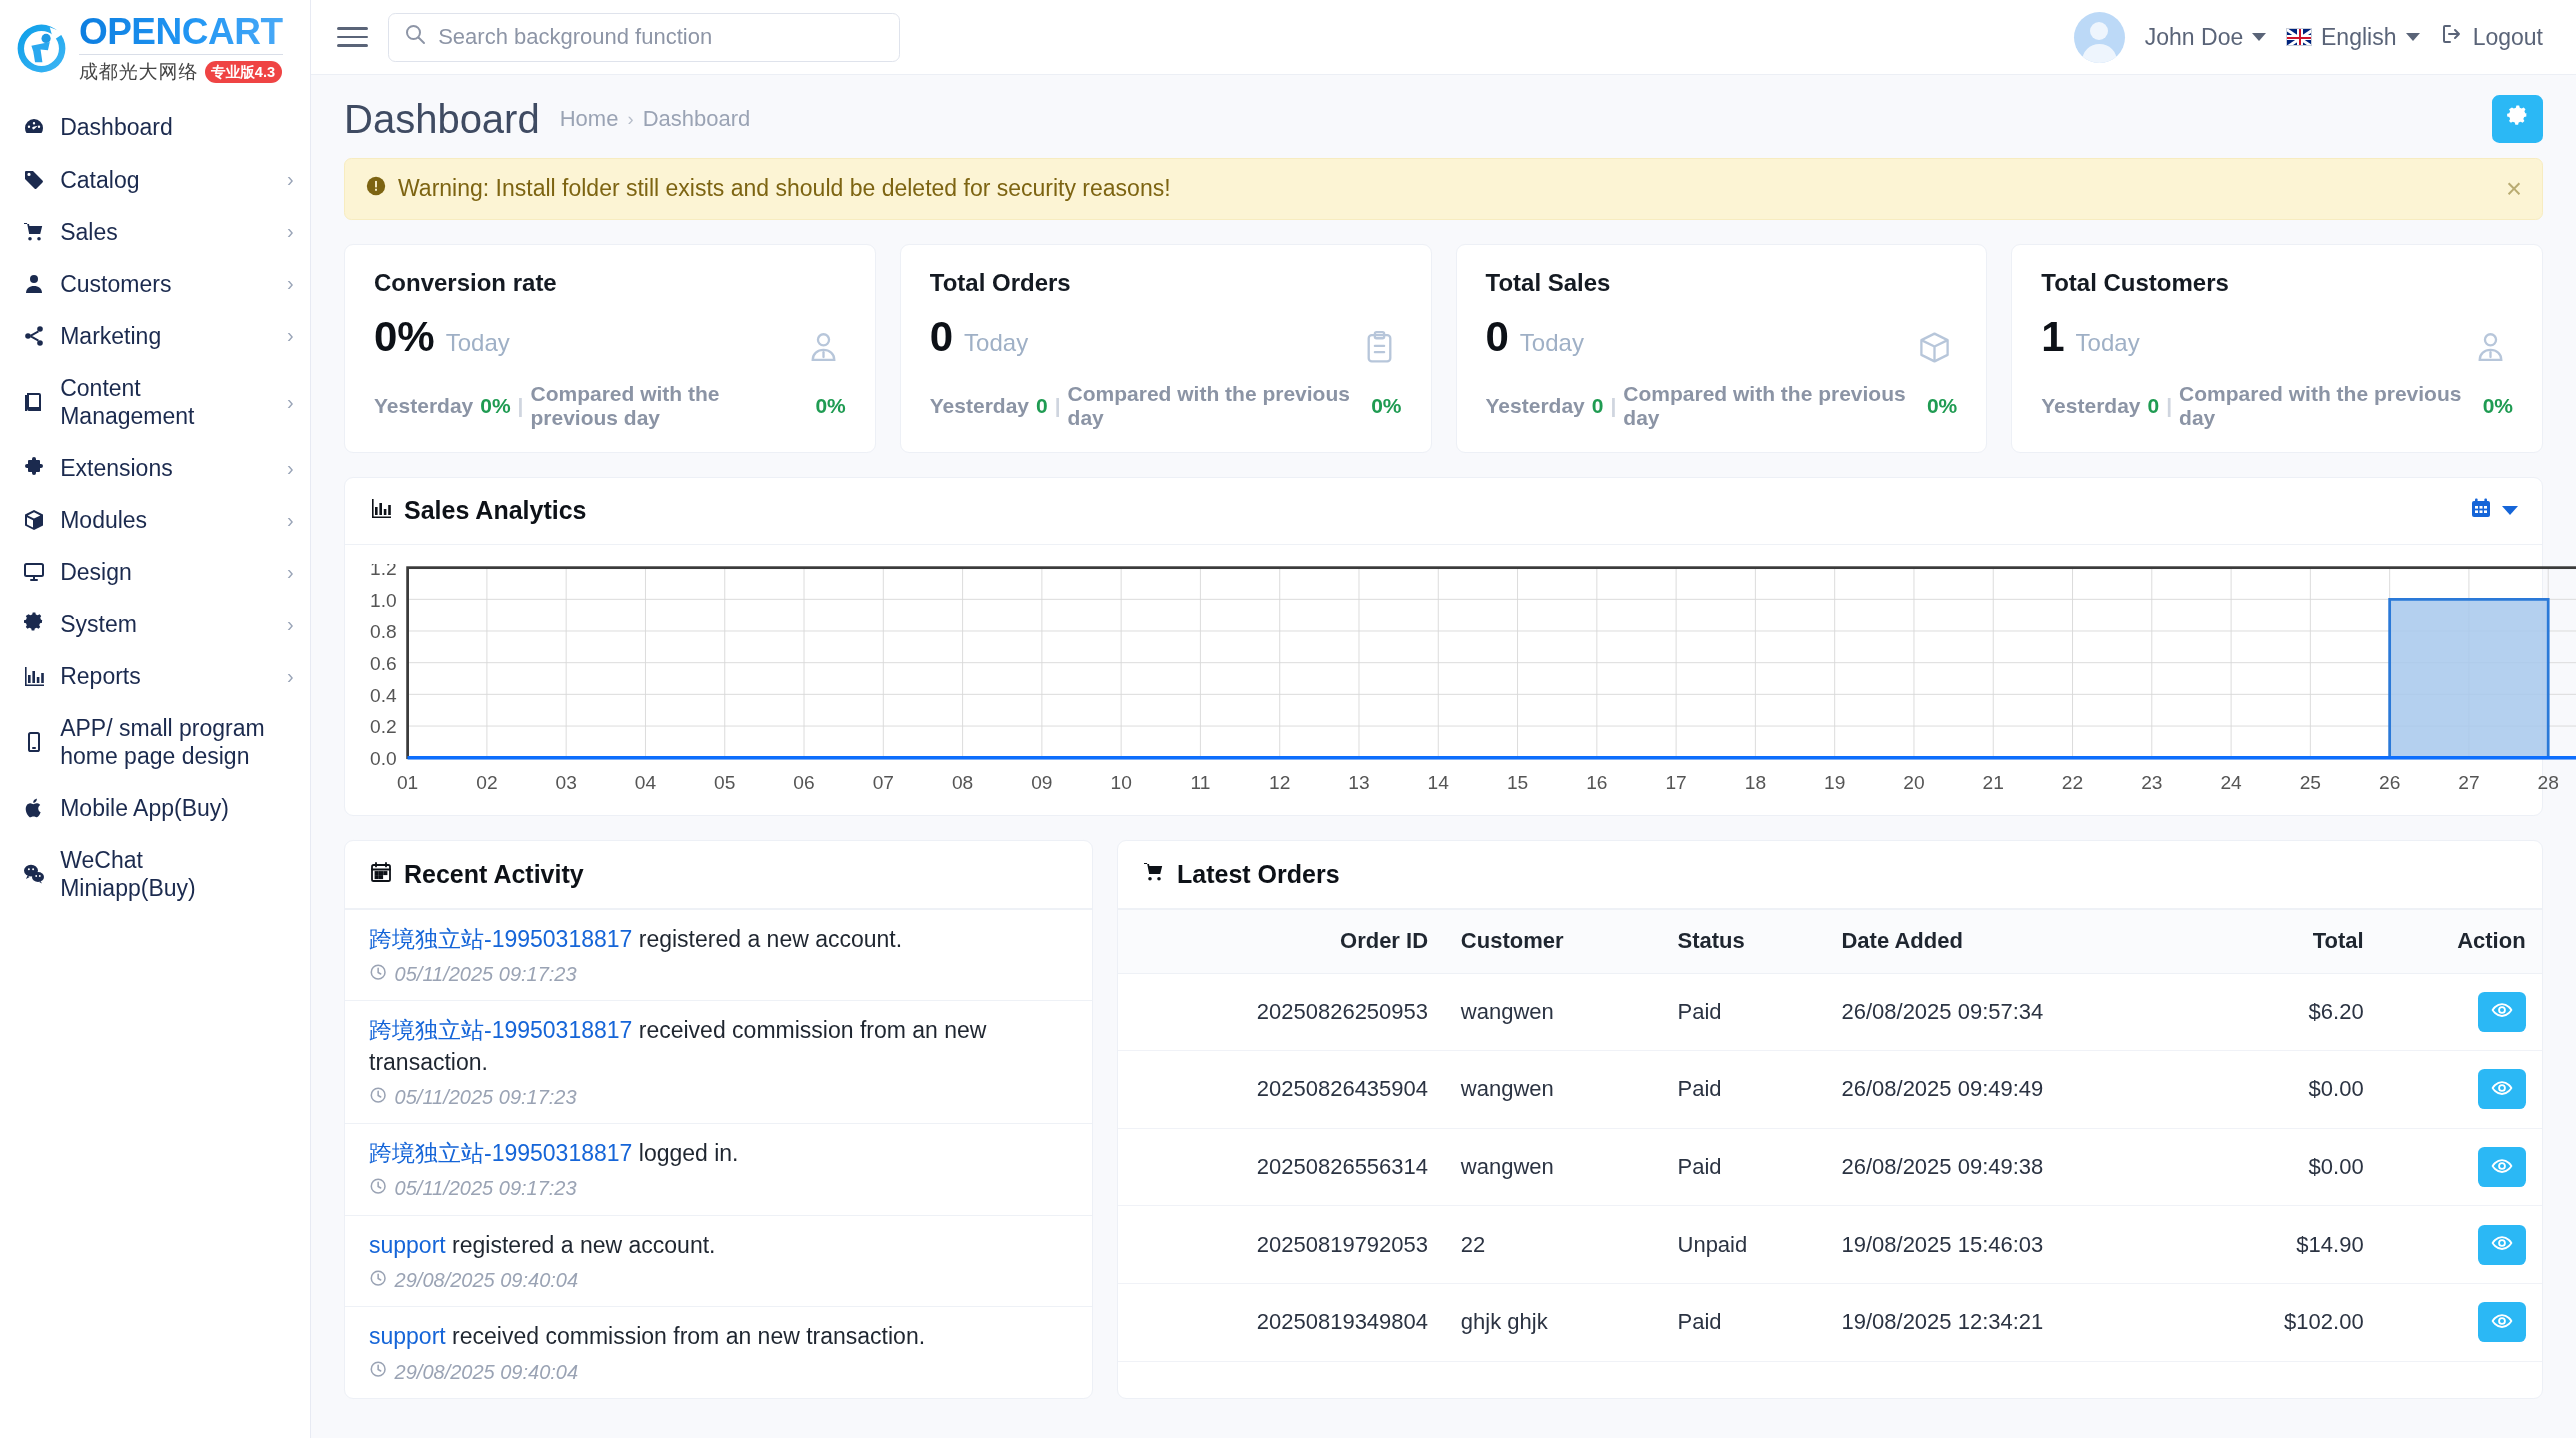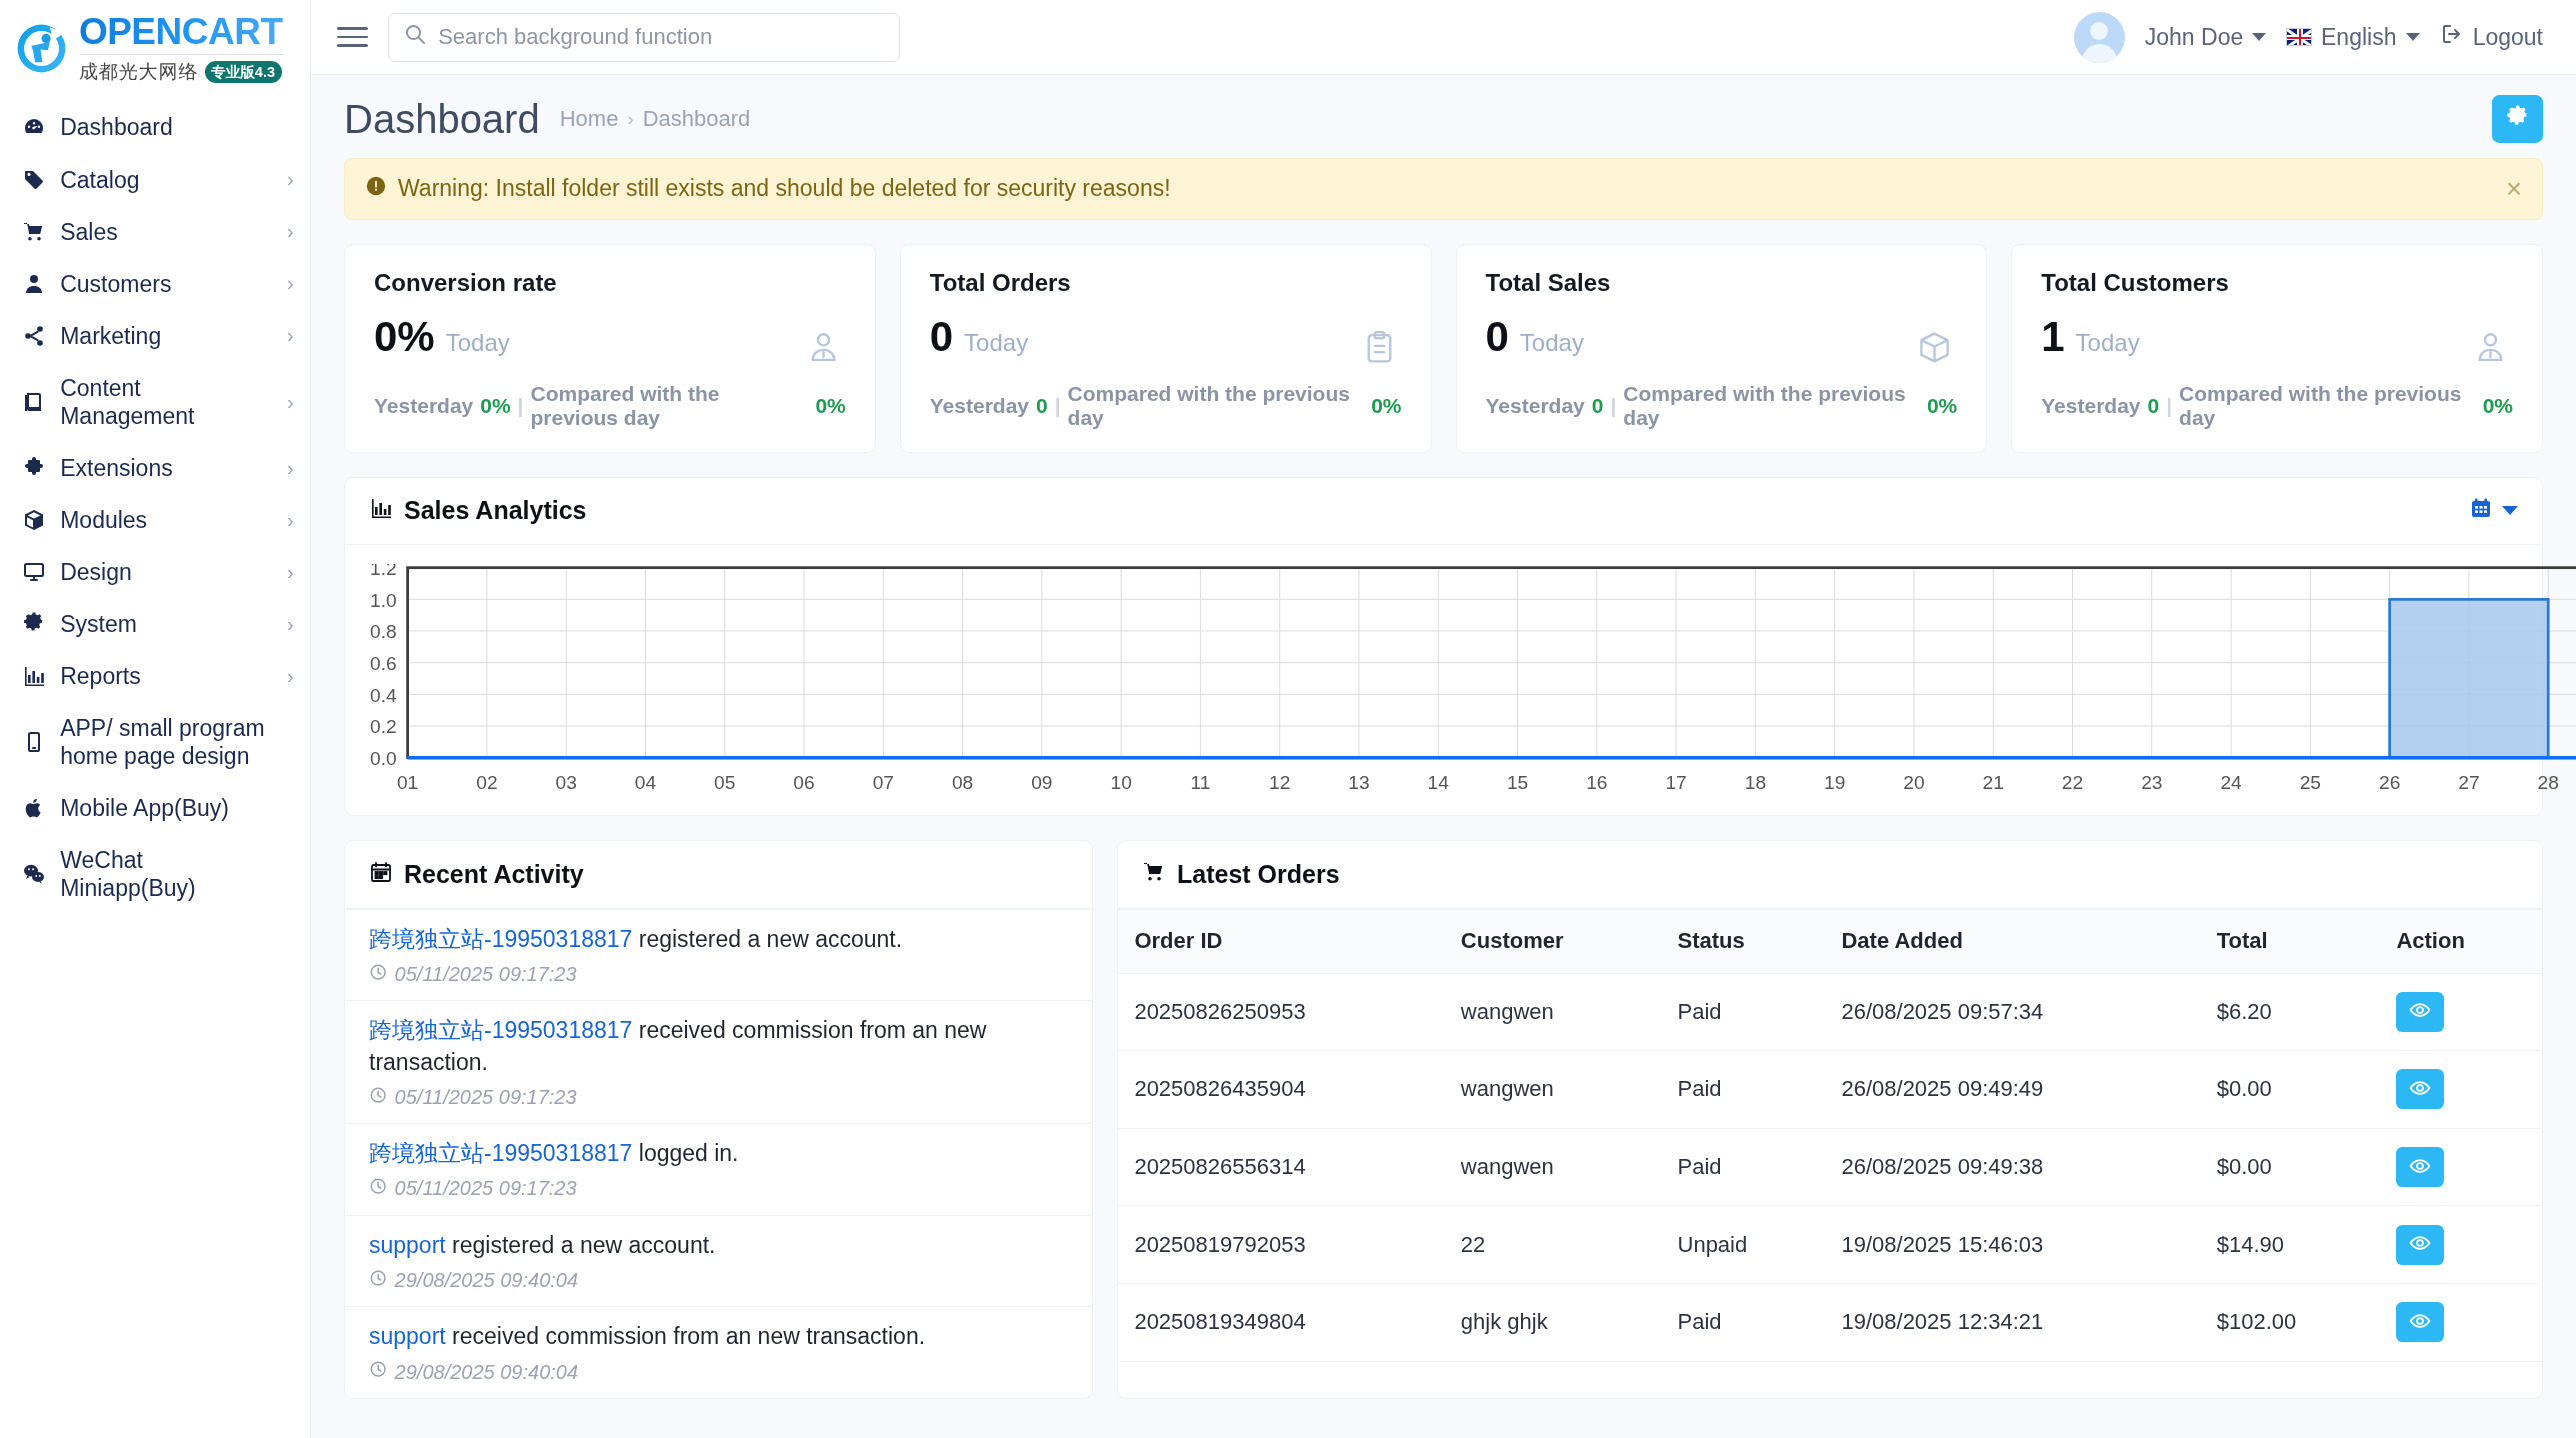--- a/index.html
+++ b/index.html
@@ -22,21 +22,21 @@
   .logo-mark { width: 57px; height: 57px; flex: 0 0 57px; position: relative; }
   .logo-text-block { display: flex; flex-direction: column; }
   .logo-word {
     font-size: 37px; font-weight: bold; letter-spacing: -0.5px; line-height: 1;
     background: linear-gradient(90deg,#0d7ee0 0%, #2196f3 55%, #49a9f7 100%);
     -webkit-background-clip: text; background-clip: text; color: transparent;
   }
   .logo-sub-row { display: flex; align-items: center; gap: 6.4px; margin-top: 4.6px; border-top: 0.9px solid #d9dee8; padding-top: 3.7px; }
   .logo-cn { font-size: 19px; color: #444; letter-spacing: 0.9px; }
   .logo-badge {
-    background: #0f766e; color: #fff; font-size: 14.6px; font-weight: bold;
+    background: #ef4444; color: #fff; font-size: 14.6px; font-weight: bold;
     padding: 1.8px 6.4px; border-radius: 11px; white-space: nowrap;
   }
 
   .nav { padding-top: 7.3px; }
   .nav-item {
     display: flex; align-items: center; gap: 12.8px;
     padding: 12px 16.4px 12px 20px; color: #1b2a4e; cursor: pointer;
     font-size: 23px; line-height: 1.22;
   }
   .nav-ico { width: 27.4px; flex: 0 0 27.4px; display: flex; align-items: center; justify-content: center; color: #1b2a4e; }
@@ -134,21 +134,21 @@
   .act-text { font-size: 23px; color: #1f2630; line-height: 1.35; }
   .act-link { color: #1565d8; cursor: pointer; }
   .act-time { margin-top: 8.2px; font-size: 20px; color: #9aa3b4; display: flex; align-items: center; gap: 7.3px; font-style: italic; }
 
   table { width: 100%; border-collapse: collapse; }
   thead th {
     background: #fafbfd; font-size: 22px; font-weight: bold; color: #1f2630;
     padding: 18.3px 16.4px; border-top: 0.9px solid #eef1f6; border-bottom: 0.9px solid #eef1f6; text-align: left;
   }
   tbody td { font-size: 22px; color: #2b3342; padding: 18.3px 16.4px; border-bottom: 0.9px solid #f0f2f7; }
-  .ta-r { text-align: left; }
+  .ta-r { text-align: right; }
   .view-btn {
     width: 48px; height: 40px; border-radius: 6.4px; background: #2bb8f5; border: none;
     display: inline-flex; align-items: center; justify-content: center; cursor: pointer;
   }
 </style>
 </head>
 <body>
 
 <div class="app">
 

